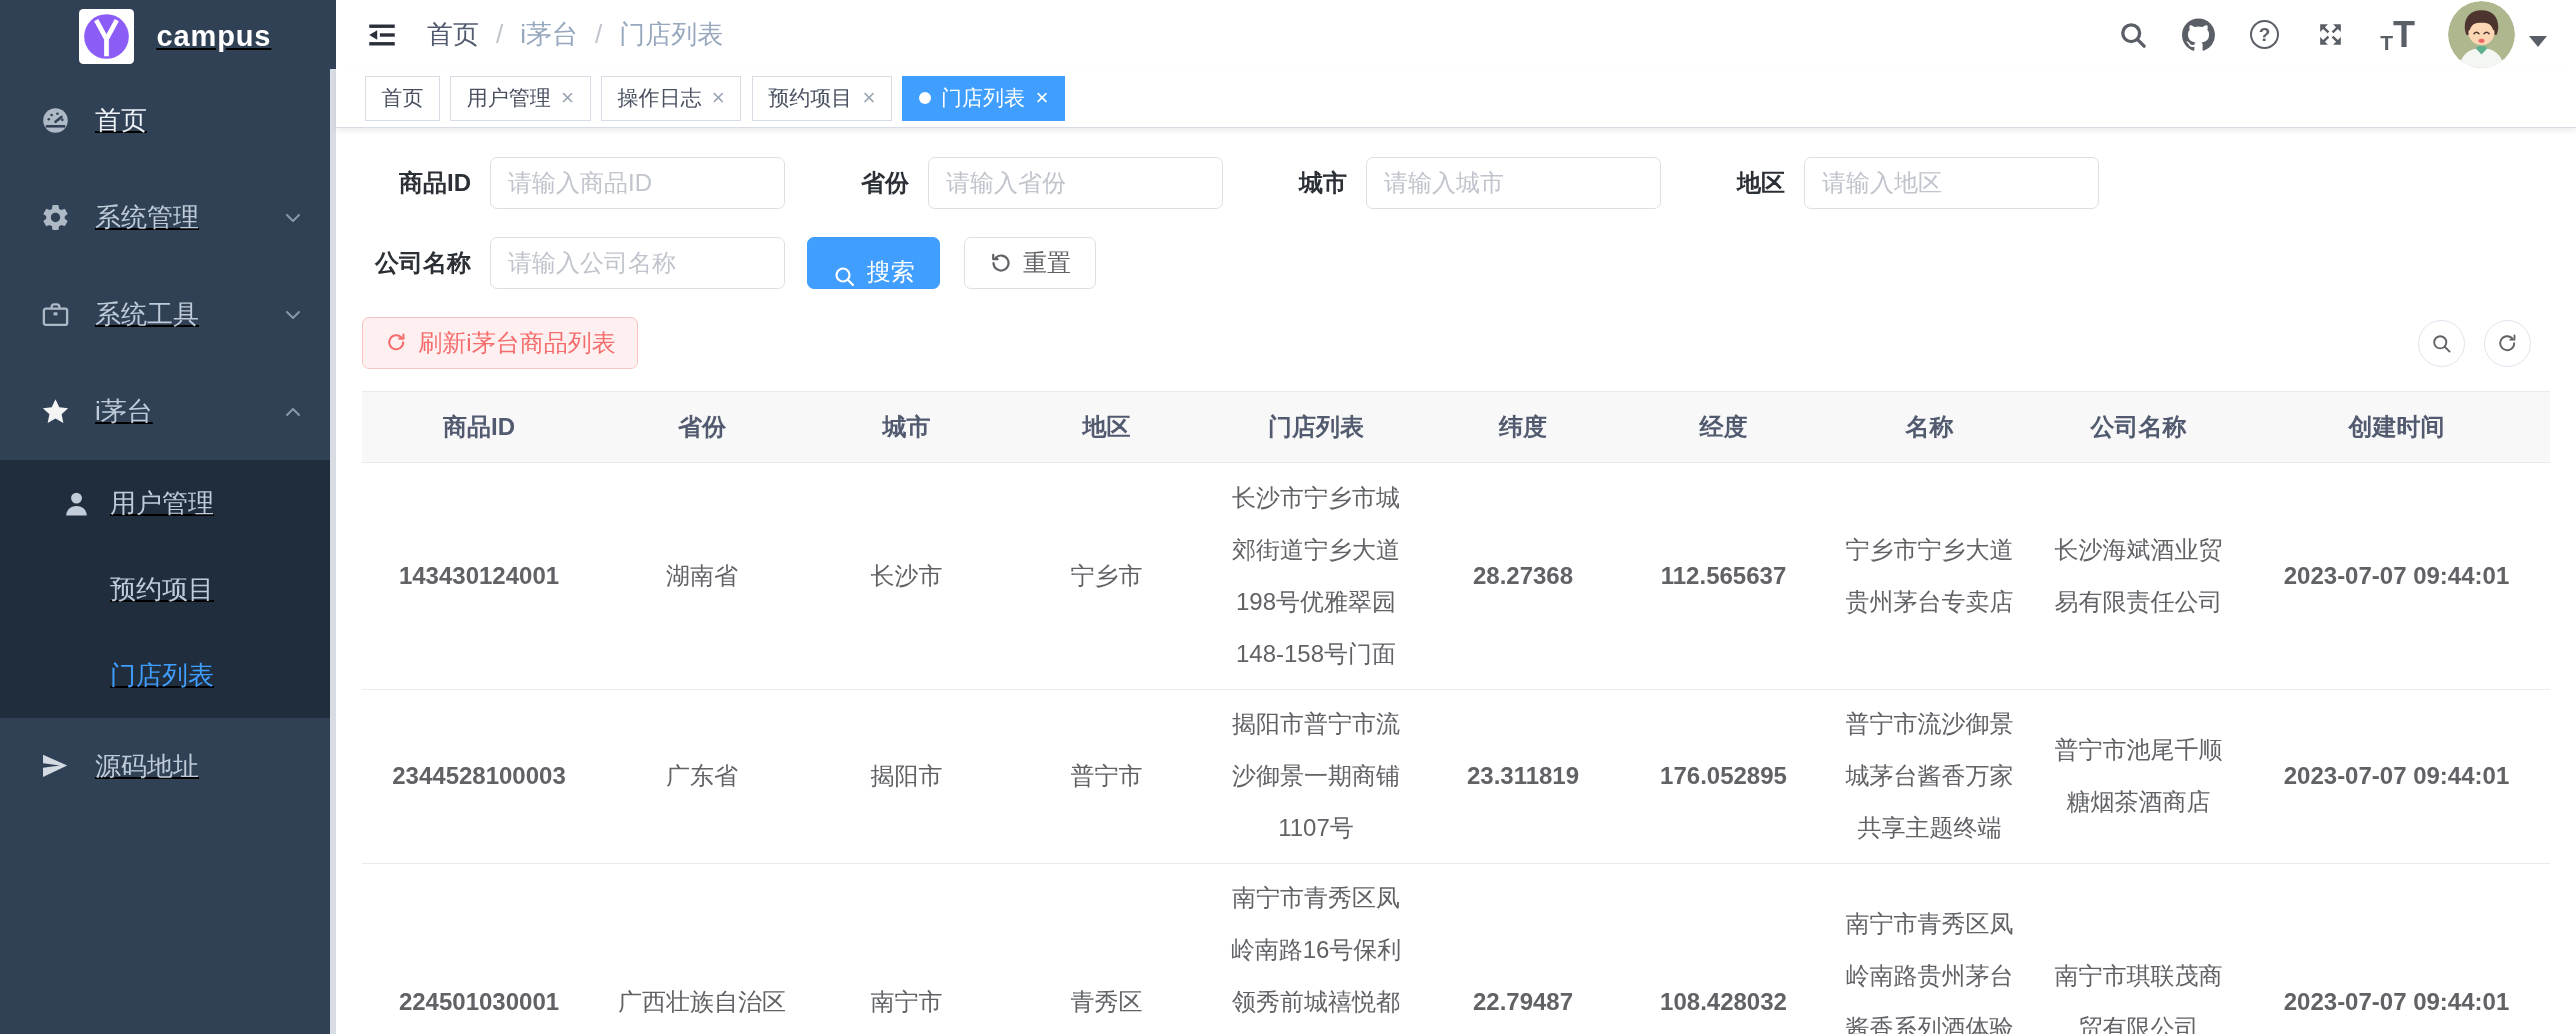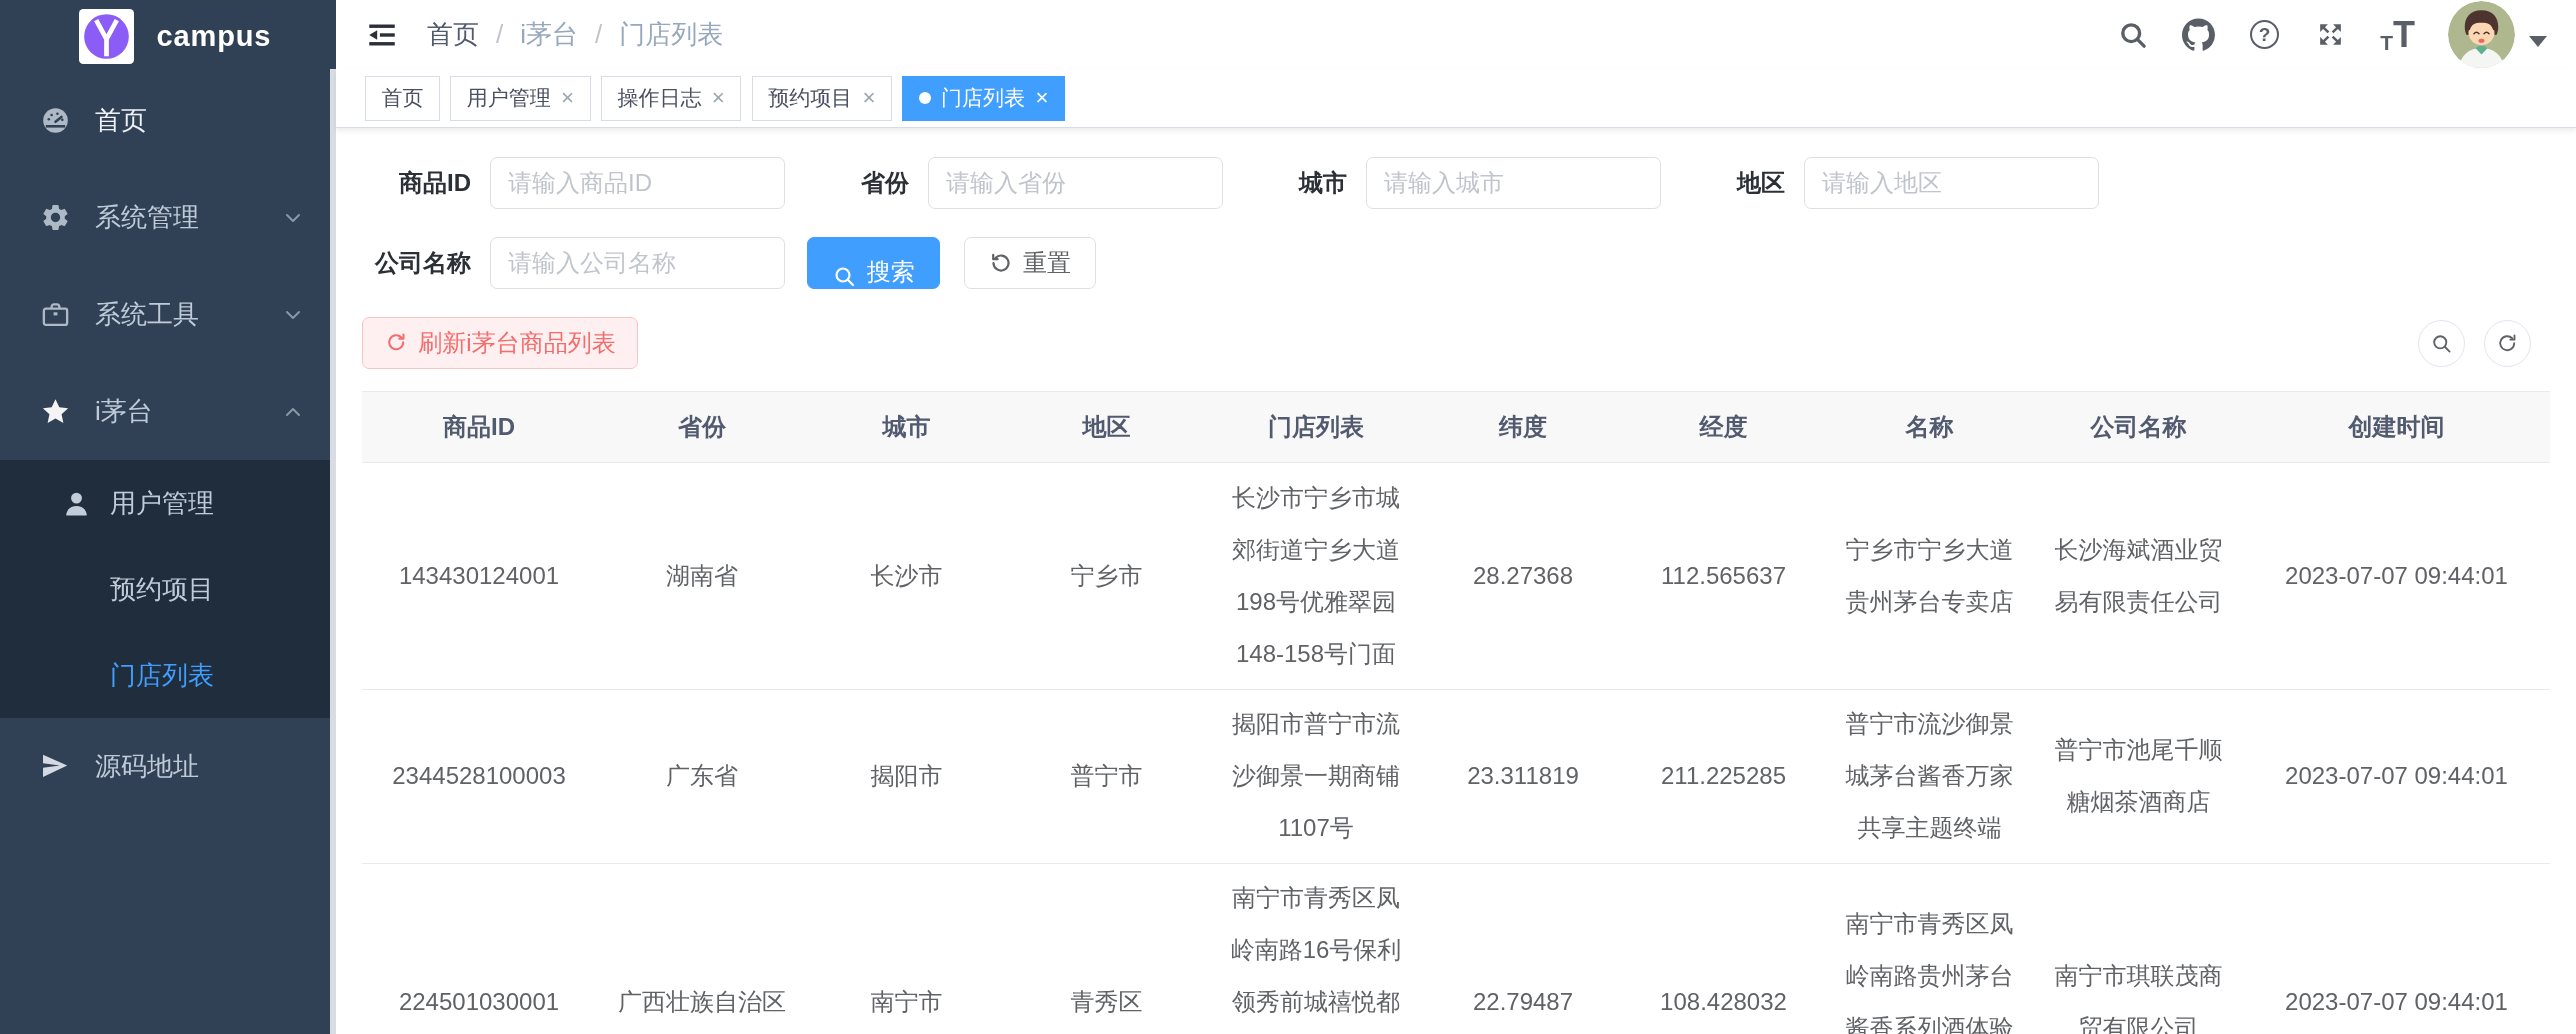--- a/index.html
+++ b/index.html
@@ -1,21 +1,21 @@
 <!DOCTYPE html>
 <html style="font-size:14px"><head>
 <meta charset="utf-8">
 <style>
   * { margin:0; padding:0; box-sizing:border-box; }
   html,body { width:2576px; height:1035px; overflow:hidden; }
   body { font-family:"Liberation Sans","DejaVu Sans",sans-serif; background:#fff; }
   .page { width:2576px; height:1035px; display:flex; }
 
   
-  .sidebar { width:336px; flex-shrink:0; background:#304156; display:flex; flex-direction:column; position:relative; }
+  .sidebar { width:336px; flex-shrink:0; background:#304156; display:flex; flex-direction:column; position:relative;text-decoration:underline; }
   .sidebar::after { content:""; position:absolute; right:0; top:69px; bottom:0; width:6px; background:#d8dde4; }
   .logo-row { height:72px; display:flex; align-items:center; padding-left:79px; gap:22.4px; }
   .logo-icon { width:55px; height:55px; flex-shrink:0; }
   .brand { color:#fff; font-size:29px; font-weight:bold; letter-spacing:0.9px; }
   .menu { display:flex; flex-direction:column; }
   .menu-item { height:97px; display:flex; align-items:center; padding:0 31px 0 40px; color:#bfcbd9; font-size:26px; cursor:pointer; }
   .menu-item.bright { color:#eef2f7; }
   .menu-item .mi-icon { width:31px; height:31px; margin-right:24px; flex-shrink:0; color:#aeb9c6; }
   .menu-item .mi-label { flex:1; }
   .menu-item .chev { width:24px; height:24px; color:#8a97a6; }
@@ -65,21 +65,21 @@
   .btn-reset { margin-left:24px; }
   .toolbar-row { display:flex; align-items:center; justify-content:space-between; margin-bottom:22.4px; }
   .btn-danger-plain { height:52px; background:#fef0f0; border-color:#fbc4c4; color:#f56c6c; padding:0 21px; }
   .circle-btns { display:flex; align-items:center; gap:19px; margin-right:19px; }
   .circle-btn { width:47px; height:47px; border-radius:50%; border:0.9px solid #dfe4ed; background:#fff; color:#606266; display:flex; align-items:center; justify-content:center; cursor:pointer; }
   .circle-btn svg { width:22.4px; height:22.4px; }
 
   table.grid { width:100%; border-collapse:collapse; table-layout:fixed; border-top:0.9px solid #e8eaec; }
   .grid th { background:#f8f8f9; color:#515a6e; font-size:24px; font-weight:bold; padding:19px 10.3px; text-align:center; border-bottom:0.9px solid #e8eaec; white-space:nowrap; }
   .grid td { color:#606266; font-size:24px; text-align:center; vertical-align:middle; padding:8.6px 14px; line-height:52px; border-bottom:0.9px solid #e8eaec; word-break:break-all; }
-  .grid td.nowrap { white-space:nowrap; }
+  .grid td.nowrap { white-space:nowrap;font-weight:bold; }
   .grid td.addr { padding-left:22.4px; padding-right:22.4px; }
   .c1{width:234px}.c2{width:212px}.c3{width:197px}.c4{width:203px}.c5{width:216px}
   .c6{width:198px}.c7{width:203px}.c8{width:209px}.c9{width:209px}.c10{width:307px}
 </style>
 </head>
 <body>
 
 <div class="page">
 
   <aside class="sidebar">
@@ -387,21 +387,21 @@
             <td>长沙海斌酒业贸易有限责任公司</td>
             <td class="nowrap">2023-07-07 09:44:01</td>
           </tr>
           <tr>
             <td class="nowrap">2344528100003</td>
             <td>广东省</td>
             <td>揭阳市</td>
             <td>普宁市</td>
             <td class="addr">揭阳市普宁市流沙御景一期商铺1107号</td>
             <td class="nowrap">23.311819</td>
-            <td class="nowrap">211.225285</td>
+            <td class="nowrap">176.052895</td>
             <td>普宁市流沙御景城茅台酱香万家共享主题终端</td>
             <td>普宁市池尾千顺糖烟茶酒商店</td>
             <td class="nowrap">2023-07-07 09:44:01</td>
           </tr>
           <tr>
             <td class="nowrap">224501030001</td>
             <td>广西壮族自治区</td>
             <td>南宁市</td>
             <td>青秀区</td>
             <td class="addr">南宁市青秀区凤岭南路16号保利领秀前城禧悦都7号B111-B113号</td>

